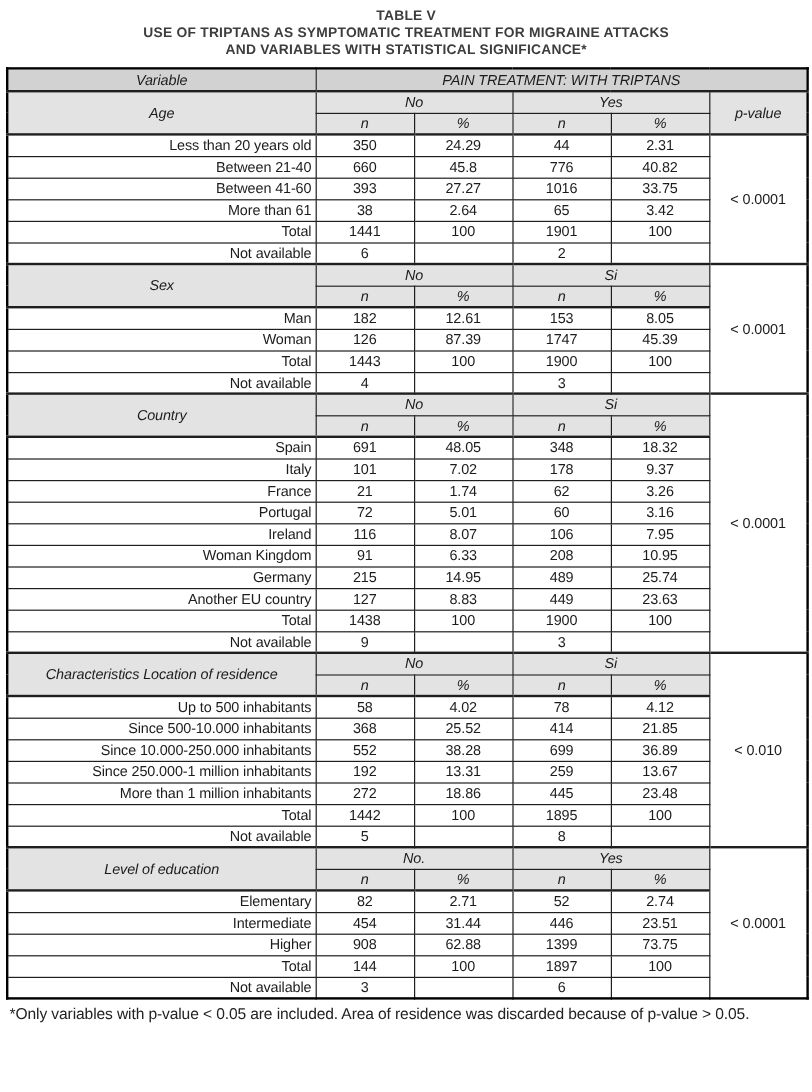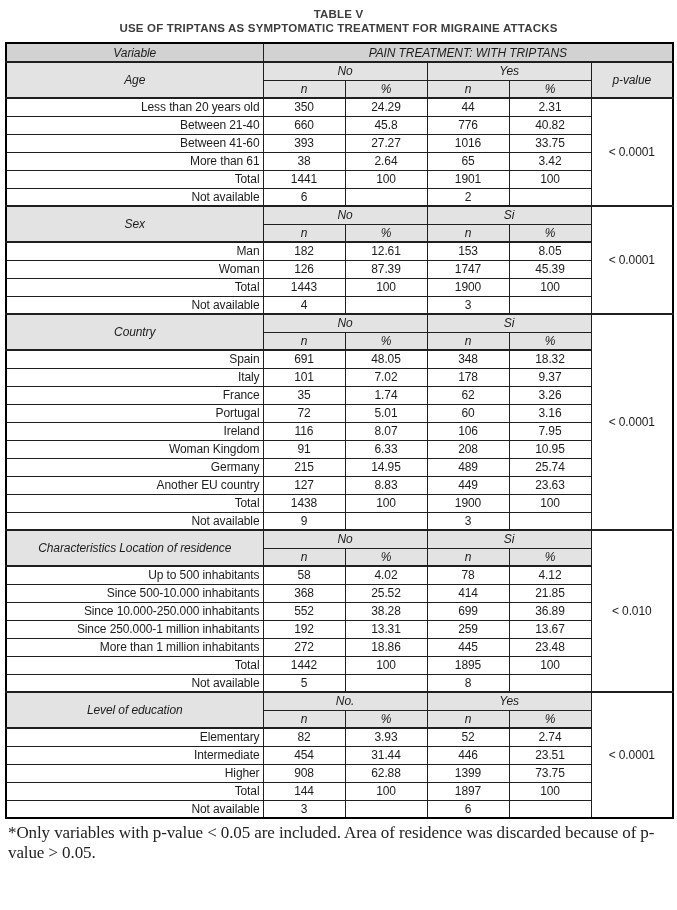--- a/index.html
+++ b/index.html
@@ -40,34 +40,34 @@
   tr.data-start > td { border-top-width: 2px; }
 
   td.hdr-dark { background: #d2d2d2; font-style: italic; }
   td.sec { background: #e3e3e3; font-style: italic; }
   td.row-label { text-align: right; padding-left: 5px; }
   td.pv { font-size: 12px; }
 
   .footnote {
     margin-top: 4px;
     padding-left: 3px;
-    font-size: 17px;
+    font-size: 13px;
     letter-spacing: -0.1px;
     color: #222;
-    font-family: Liberation Serif, serif;
   }
 </style>
 </head>
 <body>
 
 <div class="page">
 
   <div class="title-block">
     <div class="title-line">TABLE V</div>
     <div class="title-line">USE OF TRIPTANS AS SYMPTOMATIC TREATMENT FOR MIGRAINE ATTACKS</div>
+    <div class="title-line">AND VARIABLES WITH STATISTICAL SIGNIFICANCE*</div>
   </div>
 
   <table class="stat-table">
     <colgroup>
       <col style="width:257px">
       <col style="width:82px">
       <col style="width:82px">
       <col style="width:82px">
       <col style="width:82px">
       <col style="width:82px">
@@ -195,21 +195,21 @@
         </tr>
         <tr>
           <td class="row-label">Italy</td>
           <td>101</td>
           <td>7.02</td>
           <td>178</td>
           <td>9.37</td>
         </tr>
         <tr>
           <td class="row-label">France</td>
-          <td>35</td>
+          <td>21</td>
           <td>1.74</td>
           <td>62</td>
           <td>3.26</td>
         </tr>
         <tr>
           <td class="row-label">Portugal</td>
           <td>72</td>
           <td>5.01</td>
           <td>60</td>
           <td>3.16</td>
@@ -325,21 +325,21 @@
         </tr>
         <tr>
           <td class="sec">n</td>
           <td class="sec">%</td>
           <td class="sec">n</td>
           <td class="sec">%</td>
         </tr>
         <tr class="data-start">
           <td class="row-label">Elementary</td>
           <td>82</td>
-          <td>3.93</td>
+          <td>2.71</td>
           <td>52</td>
           <td>2.74</td>
         </tr>
         <tr>
           <td class="row-label">Intermediate</td>
           <td>454</td>
           <td>31.44</td>
           <td>446</td>
           <td>23.51</td>
         </tr>

